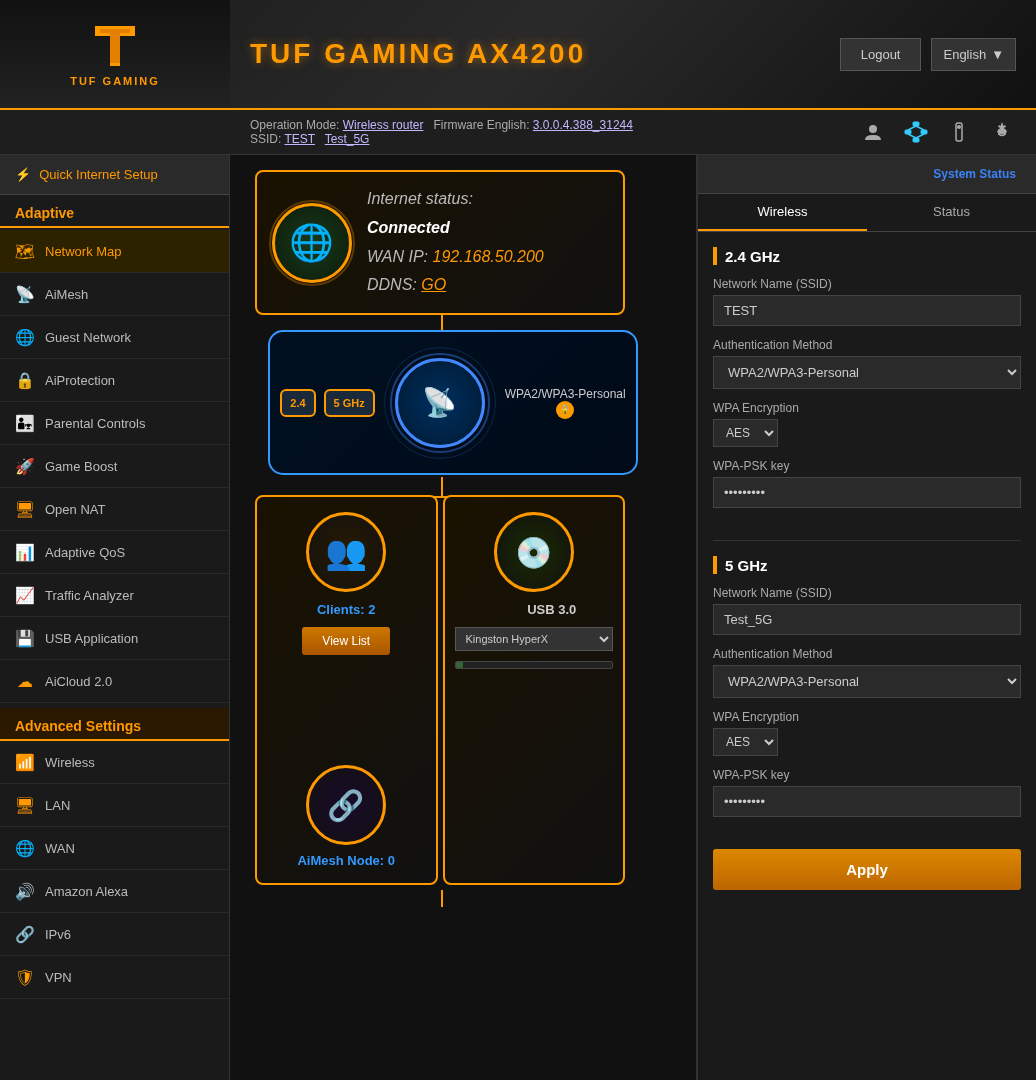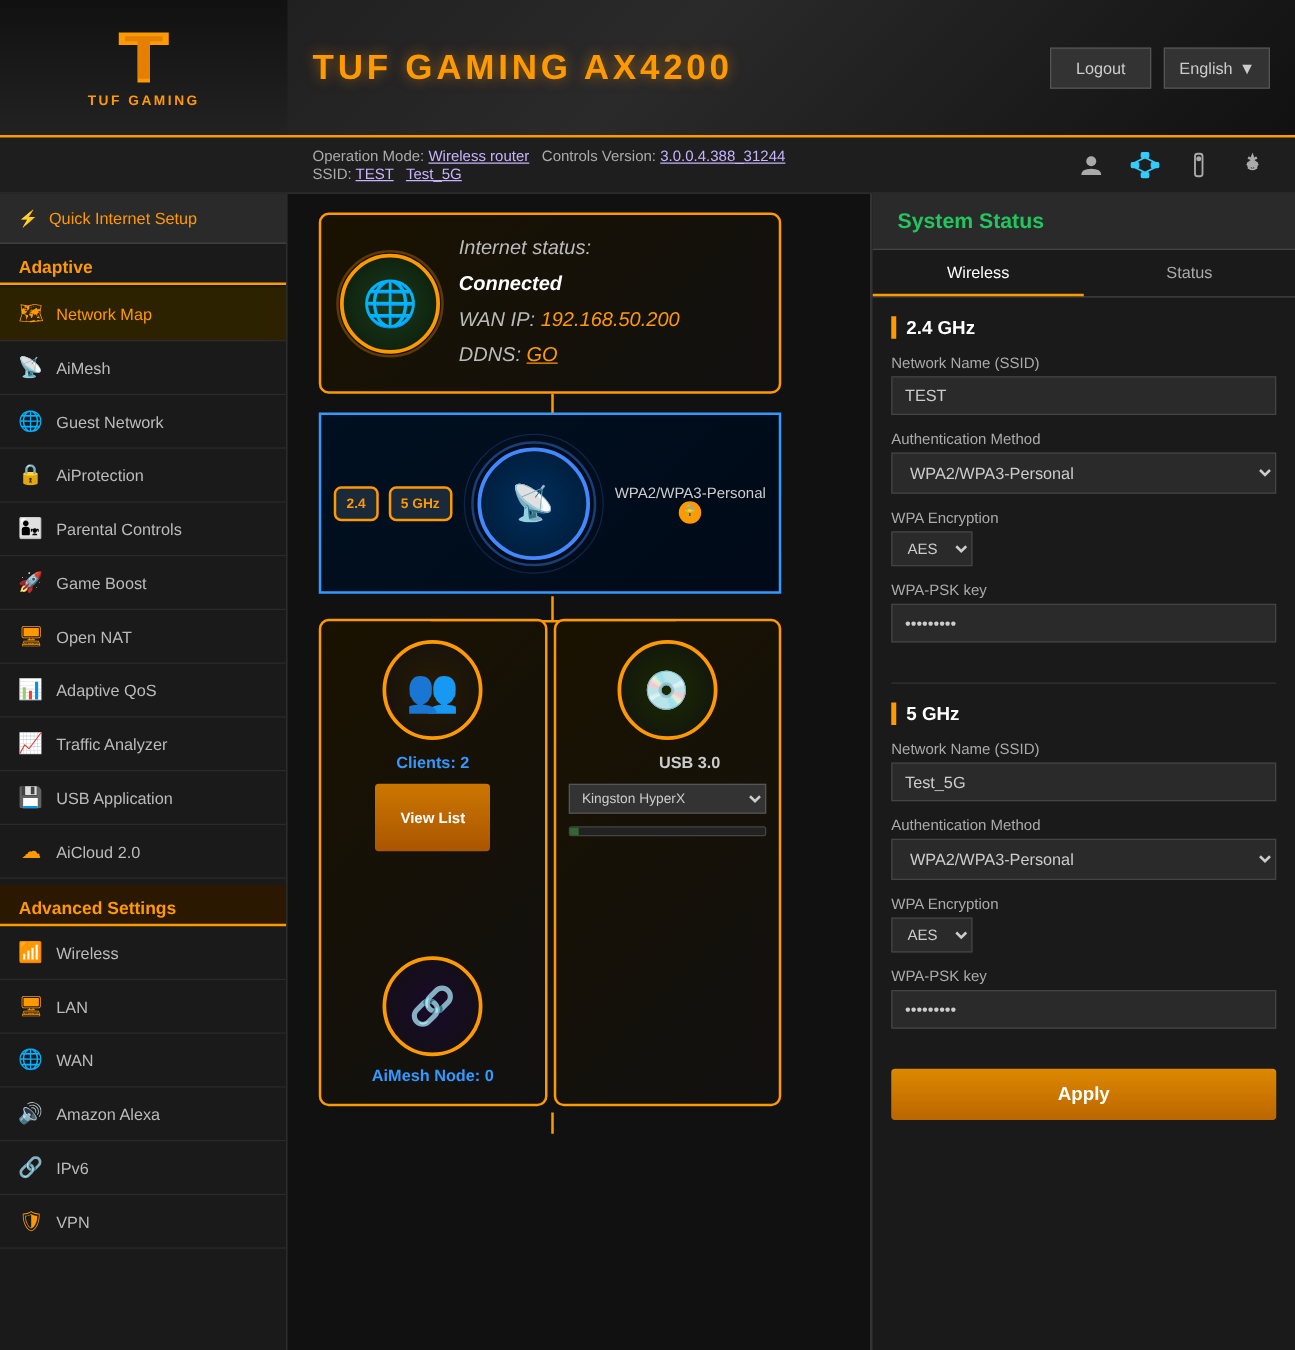--- a/index.html
+++ b/index.html
@@ -235,25 +235,25 @@
     }
     .inet-info { color: #ccc; font-size: 16px; line-height: 1.8; font-style: italic; }
     .inet-info .label { color: #bbb; }
     .inet-info .value { color: #fff; font-weight: bold; }
     .inet-info .ip { color: #f90; }
     .inet-info a { color: #f90; }
 
     
     .router-box {
       position: absolute;
-      top: 160px; left: 10px;
+      top: 160px; left: 23px;
       width: 370px;
       height: 145px;
       border: 2px solid #3399ff;
-      border-radius: 0;
+      border-radius: 15px;
       background: linear-gradient(135deg, #001020 0%, #000a18 100%);
       display: flex;
       align-items: center;
       justify-content: center;
       gap: 20px;
     }
     .router-freq {
       display: flex;
       gap: 8px;
     }
@@ -364,25 +364,25 @@
       justify-content: center;
       font-size: 30px;
     }
     .clients-count { font-size: 13px; color: #ccc; }
     .clients-count span { color: #3399ff; font-weight: bold; }
     .usb-label { font-size: 13px; color: #ccc; font-weight: bold; margin-left: 36px; }
     .btn-view-list {
       background: linear-gradient(180deg, #cc7700 0%, #aa5500 100%);
       border: none;
       color: #fff;
-      padding: 20px 20px;
+      padding: 7px 20px;
       cursor: pointer;
       font-size: 12px;
       border-radius: 3px;
-      font-weight: bold;
+      font-weight: normal;
     }
     .usb-select {
       background: #333;
       border: 1px solid #555;
       color: #ccc;
       padding: 4px 6px;
       font-size: 11px;
       width: 100%;
     }
     .usb-progress {
@@ -416,24 +416,24 @@
     .status-panel {
       width: 340px;
       background: #1a1a1a;
       border-left: 2px solid #333;
       overflow-y: auto;
       flex-shrink: 0;
     }
     .status-header {
       background: #2a2a2a;
       padding: 12px 20px;
-      text-align: left;
-      font-size: 17px;
+      text-align: right;
+      font-size: 12px;
       font-weight: bold;
-      color: #22c55e;
+      color: #3b82f6;
       border-bottom: 1px solid #444;
     }
     .status-tabs {
       display: flex;
       border-bottom: 1px solid #444;
     }
     .status-tab {
       flex: 1;
       padding: 10px;
       text-align: center;
@@ -546,21 +546,21 @@
       <span>▼</span>
     </button>
   </div>
 </div>
 
 <div class="sub-header">
   <div class="sub-header-info">
     <span>Operation Mode:</span>
     <a>Wireless router</a>
     &nbsp;
-    <span>Controls Version:</span>
+    <span>Firmware English:</span>
     <a>3.0.0.4.388_31244</a>
     <br>
     <span>SSID:</span>
     <a>TEST</a>
     &nbsp;
     <a>Test_5G</a>
   </div>
   <div class="sub-header-icons">
     <div class="header-icon">
       <svg width="22" height="22" viewBox="0 0 22 22">

